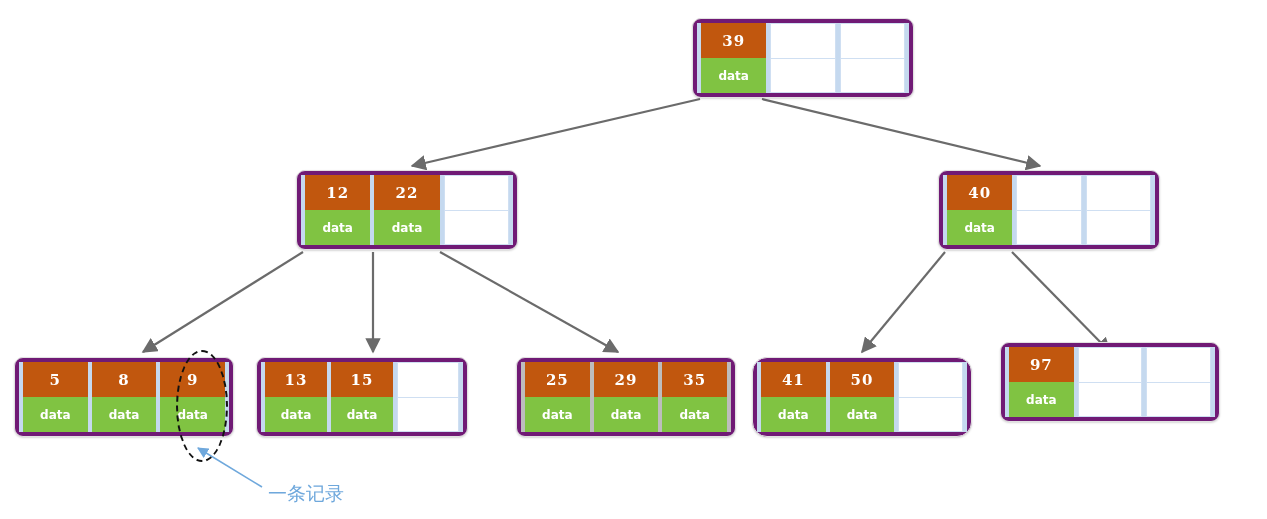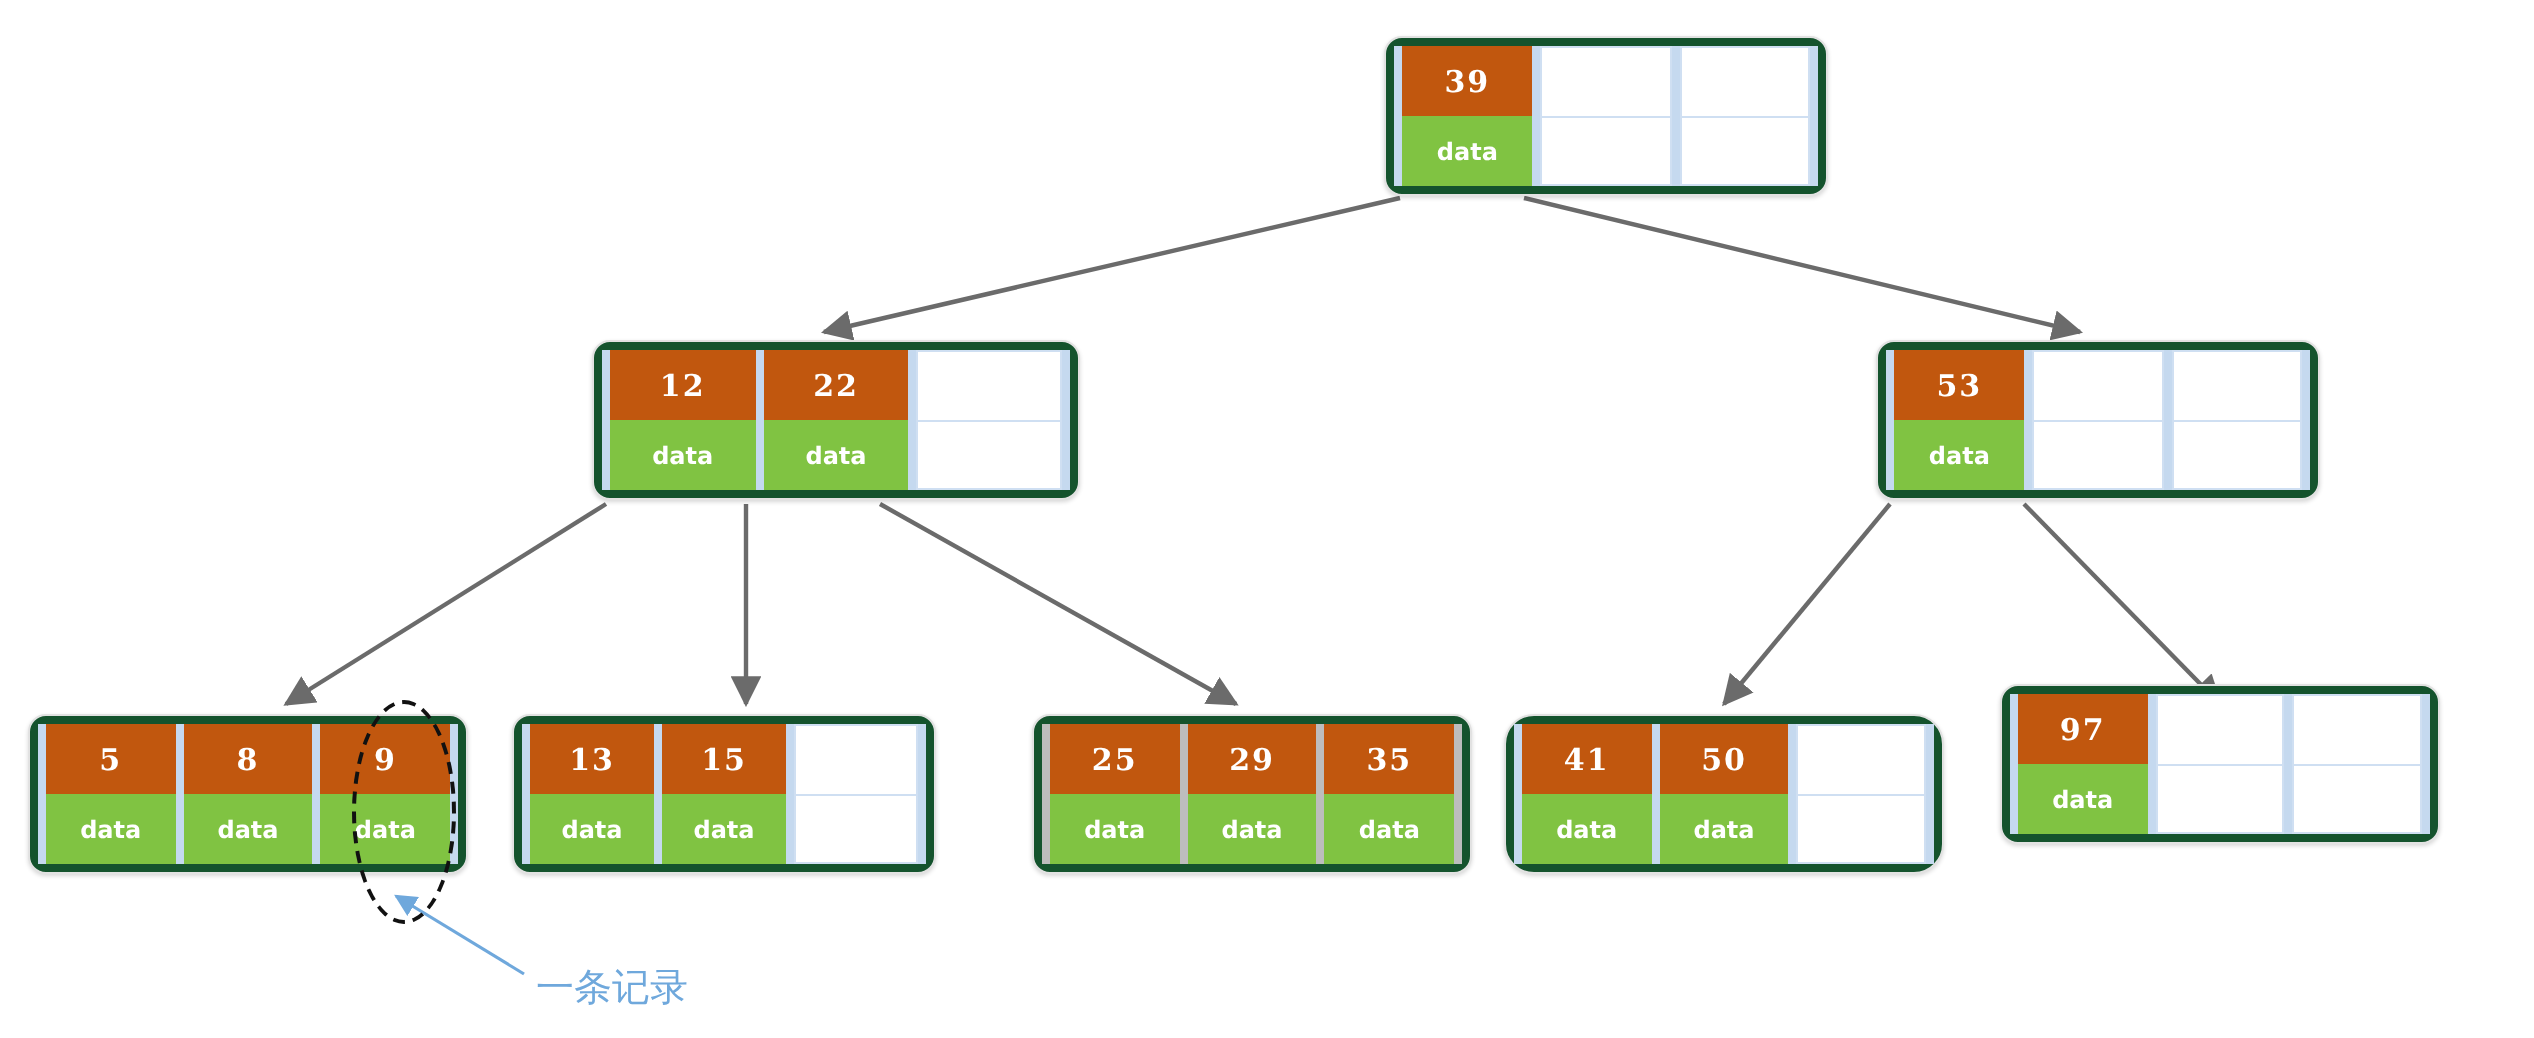--- a/index.html
+++ b/index.html
@@ -23,21 +23,21 @@
     top: 0;
     width: 1267px;
     height: 519px;
     pointer-events: none;
   }
 
   
   .node {
     position: absolute;
     box-sizing: border-box;
-    background: #14532d;
+    background: #701a75;
     border: 1px solid #e2e2e2;
     border-radius: 9px;
     box-shadow: 0 1px 2px rgba(0,0,0,0.16);
     padding: 4px;
     display: flex;
     flex-direction: row;
     align-items: stretch;
     z-index: 2;
   }
   .node-inner {
@@ -150,40 +150,40 @@
           <div class="slot empty">
             <div class="cell-key"></div>
             <div class="cell-data"></div>
           </div>
           <div class="slot empty">
             <div class="cell-key"></div>
             <div class="cell-data"></div>
           </div>
         </div>
       </div>
-      <div class="node" style="left: 296px; top: 170px; width: 244px; height: 80px;">
+      <div class="node" style="left: 296px; top: 170px; width: 222px; height: 80px;">
         <div class="node-inner">
           <div class="slot">
             <div class="cell-key">12</div>
             <div class="cell-data">data</div>
           </div>
           <div class="slot">
             <div class="cell-key">22</div>
             <div class="cell-data">data</div>
           </div>
           <div class="slot empty">
             <div class="cell-key"></div>
             <div class="cell-data"></div>
           </div>
         </div>
       </div>
       <div class="node" style="left: 938px; top: 170px; width: 222px; height: 80px;">
         <div class="node-inner">
           <div class="slot">
-            <div class="cell-key">53</div>
+            <div class="cell-key">40</div>
             <div class="cell-data">data</div>
           </div>
           <div class="slot empty">
             <div class="cell-key"></div>
             <div class="cell-data"></div>
           </div>
           <div class="slot empty">
             <div class="cell-key"></div>
             <div class="cell-data"></div>
           </div>

